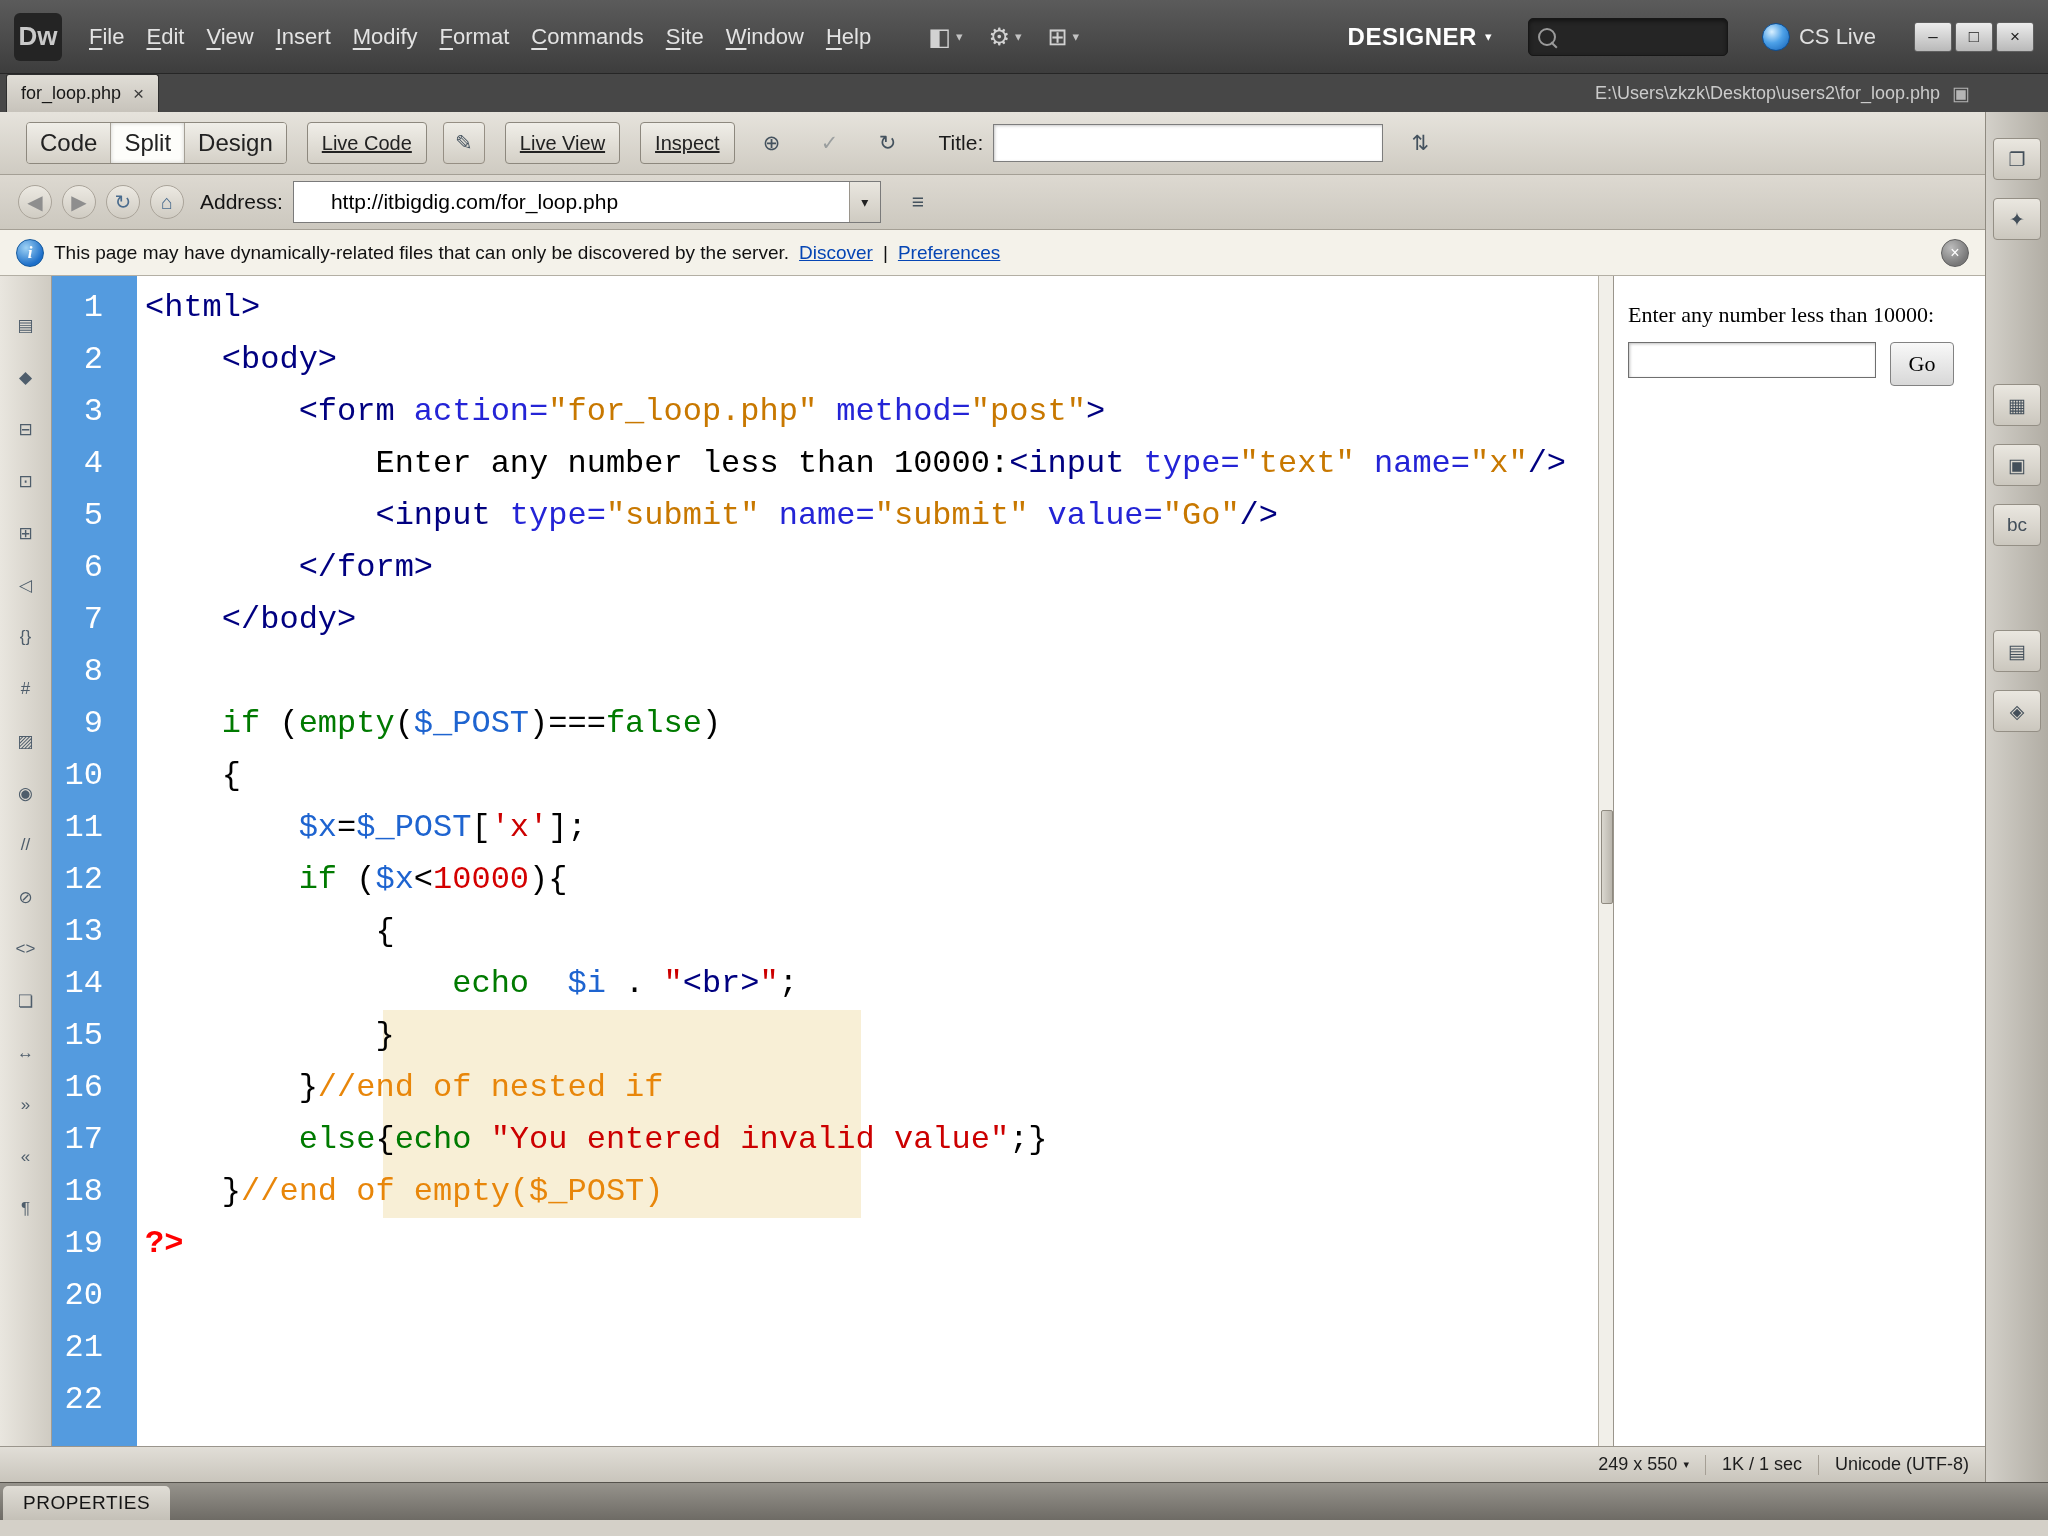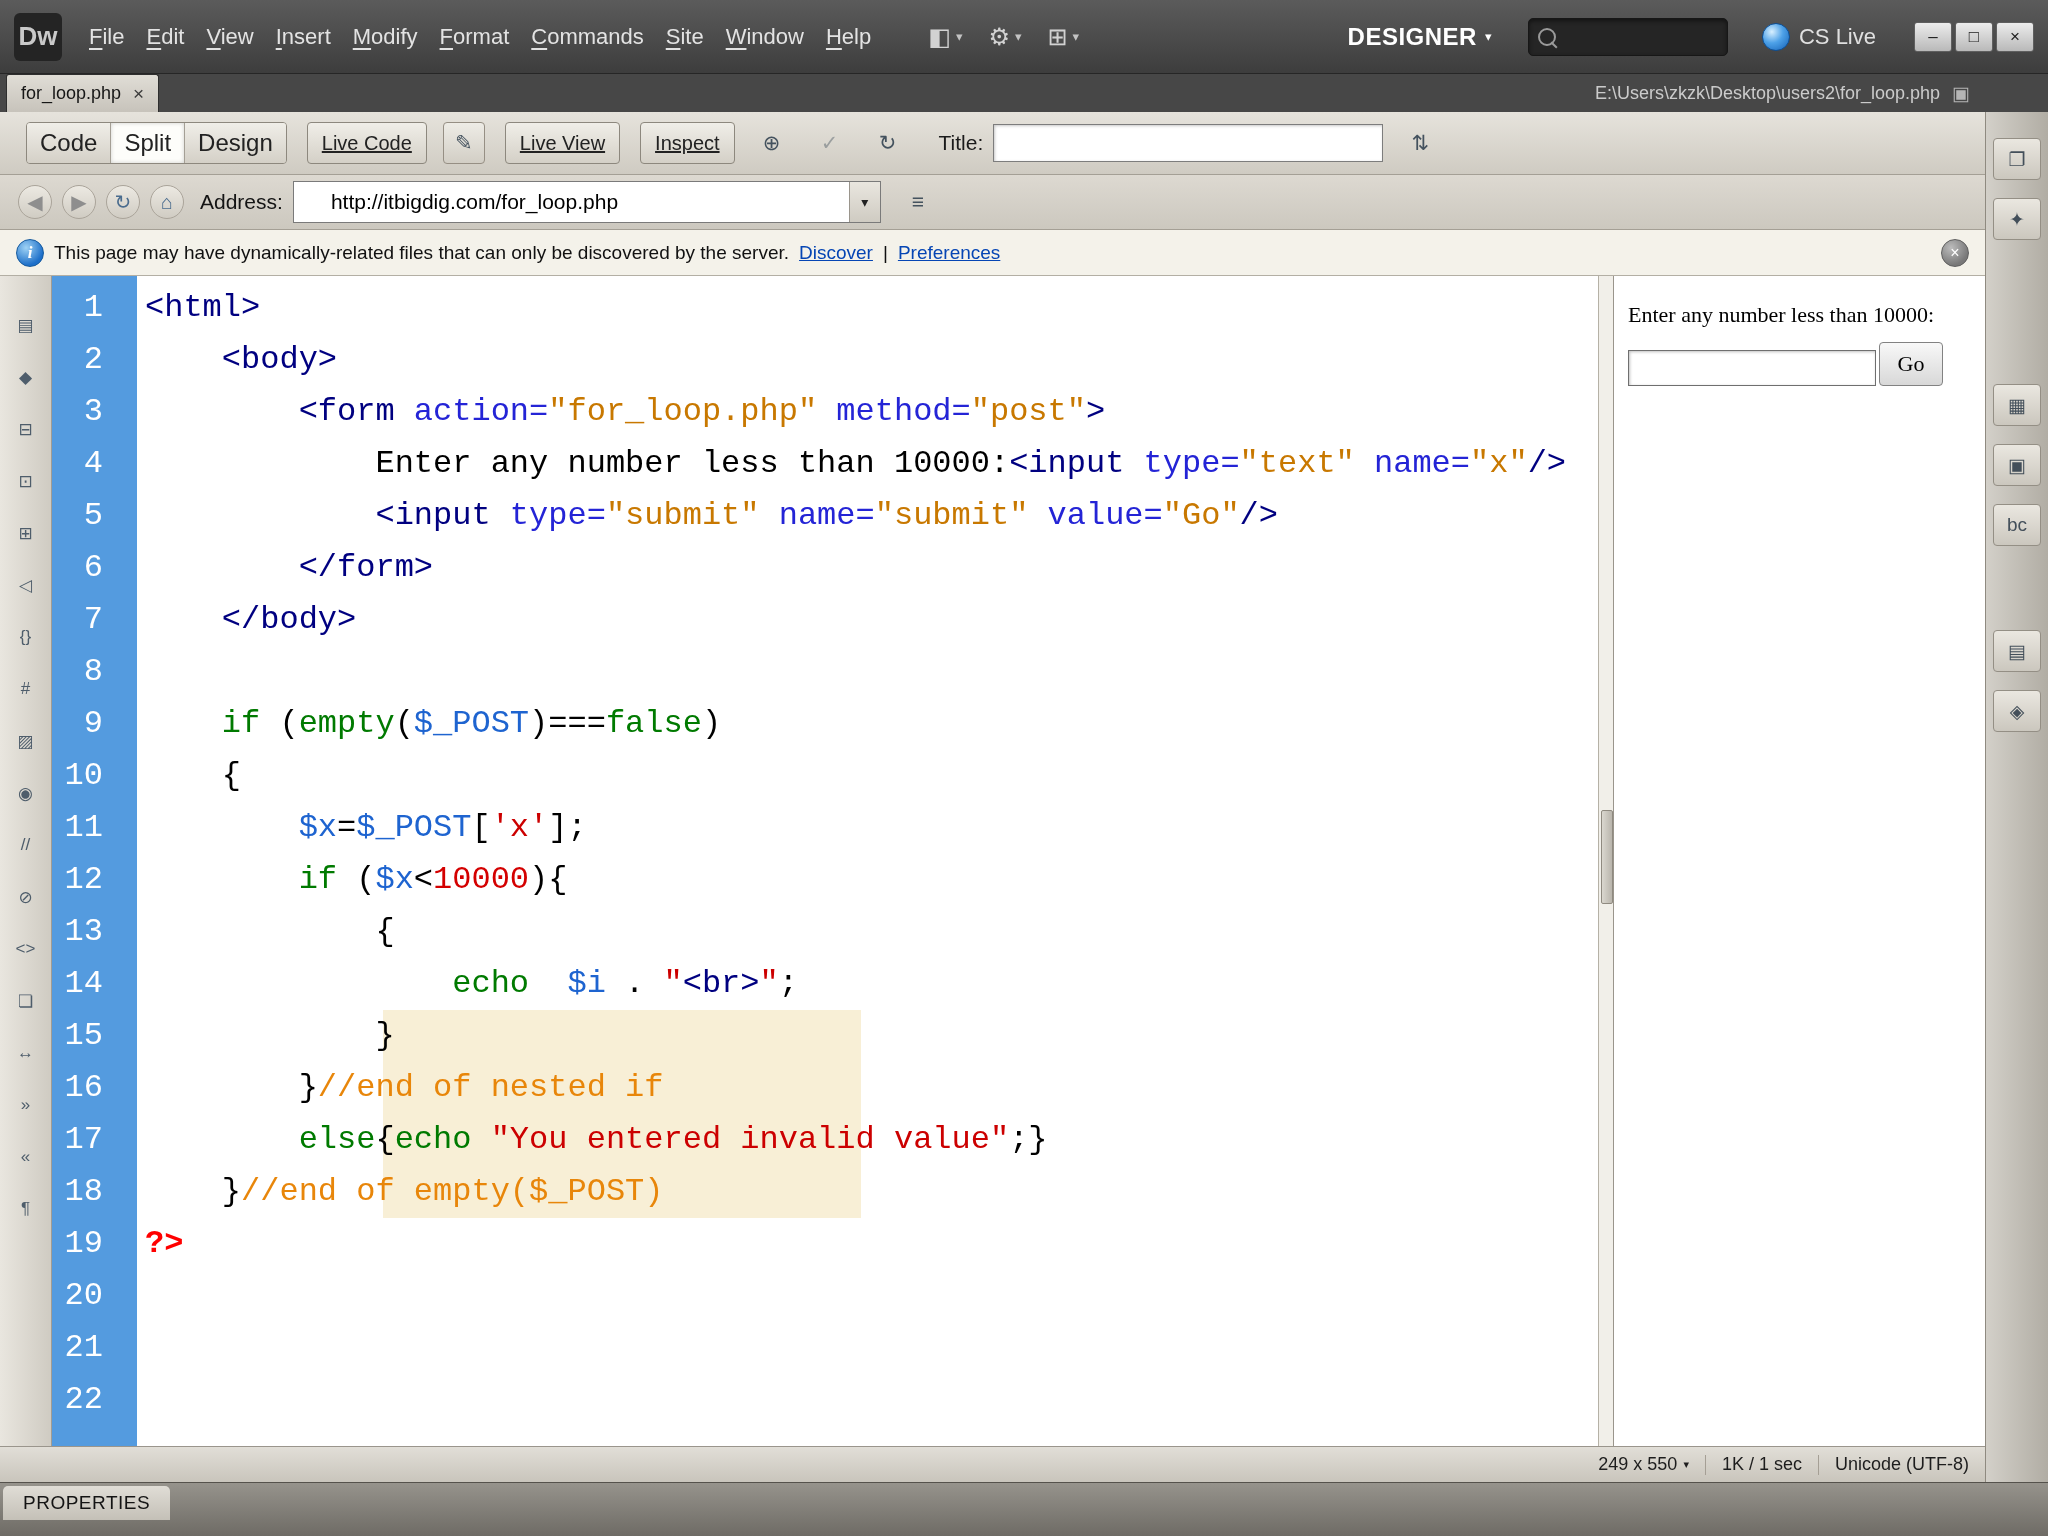--- a/index.html
+++ b/index.html
@@ -114,21 +114,21 @@
   .c-t{color:#000080}.c-a{color:#2424d6}.c-v{color:#c87800}.c-x{color:#000}
   .c-p{color:#f00;font-weight:bold}.c-k{color:#007a00}.c-r{color:#1e64d0}
   .c-n{color:#d40000}.c-s{color:#cc0000}.c-c{color:#e8860a}
   .vscroll{position:absolute;left:1598px;top:0;bottom:0;width:15px;background:#f1efe9;
     border-left:1px solid #b5b1a6;box-sizing:border-box;}
   .vthumb{position:absolute;left:2px;top:534px;width:10px;height:92px;
     background:linear-gradient(90deg,#dad7cf,#b9b5ac);border:1px solid #8f8a80;border-radius:2px;}
   .design-pane{position:absolute;left:1613px;top:0;bottom:0;right:0;background:#fff;
     border-left:1px solid #9a958c;padding:26px 0 0 14px;box-sizing:border-box;
     font-family:"Liberation Serif",serif;font-size:22px;color:#000;}
-  .form-row{display:flex;align-items:flex-end;gap:3px;margin-top:14px;}
+  .form-row{display:flex;align-items:flex-start;gap:14px;margin-top:14px;}
   .design-input{width:248px;height:36px;border:1px solid #6f6f6f;
     box-shadow:inset 1px 1px 3px rgba(0,0,0,.25);font-family:"Liberation Serif",serif;
     font-size:22px;padding:0 6px;outline:none;box-sizing:border-box;}
   .go-btn{min-width:46px;height:42px;background:linear-gradient(#f8f8f8,#d8d8d8);
     border:1px solid #828282;border-radius:4px;font-family:"Liberation Serif",serif;
     font-size:22px;color:#000;display:flex;align-items:center;justify-content:center;padding:0 8px;}
   
   .dock{position:absolute;right:0;top:112px;width:63px;height:1370px;box-sizing:border-box;
     background:linear-gradient(90deg,#d3d0c9,#b1ada4);border-left:1px solid #8f8a80;
     display:flex;flex-direction:column;align-items:center;padding-top:26px;}
@@ -139,21 +139,21 @@
   .dock-icon:nth-child(6){margin-top:66px;}
   
   .statusbar{position:absolute;left:0;top:1446px;width:1985px;height:36px;box-sizing:border-box;
     background:linear-gradient(#e1ded7,#c9c5bc);border-top:1px solid #9a958c;
     display:flex;align-items:center;justify-content:flex-end;padding-right:16px;
     font-size:18px;color:#1d1d1d;}
   .sb-item{display:flex;align-items:center;gap:6px;white-space:nowrap;}
   .sb-item .caret{font-size:11px;}
   .sb-div{width:1px;height:20px;background:#a59f95;margin:0 16px;}
   
-  .propbar{position:absolute;left:0;top:1482px;width:2048px;height:54px;
+  .propbar{position:absolute;left:0;top:1482px;width:2048px;height:38px;
     background:linear-gradient(#96938c,#6e6b65);border-top:1px solid #55524c;box-sizing:border-box;}
   .prop-tab{position:absolute;left:3px;top:3px;height:34px;padding:0 20px;
     background:linear-gradient(#e0ddd6,#c4c0b7);border-radius:5px 5px 0 0;
     display:flex;align-items:center;font-size:19px;color:#141414;letter-spacing:.5px;}
 </style>
 </head>
 <body>
 
 <div class="titlebar">
   <div class="dw-logo">Dw</div>

